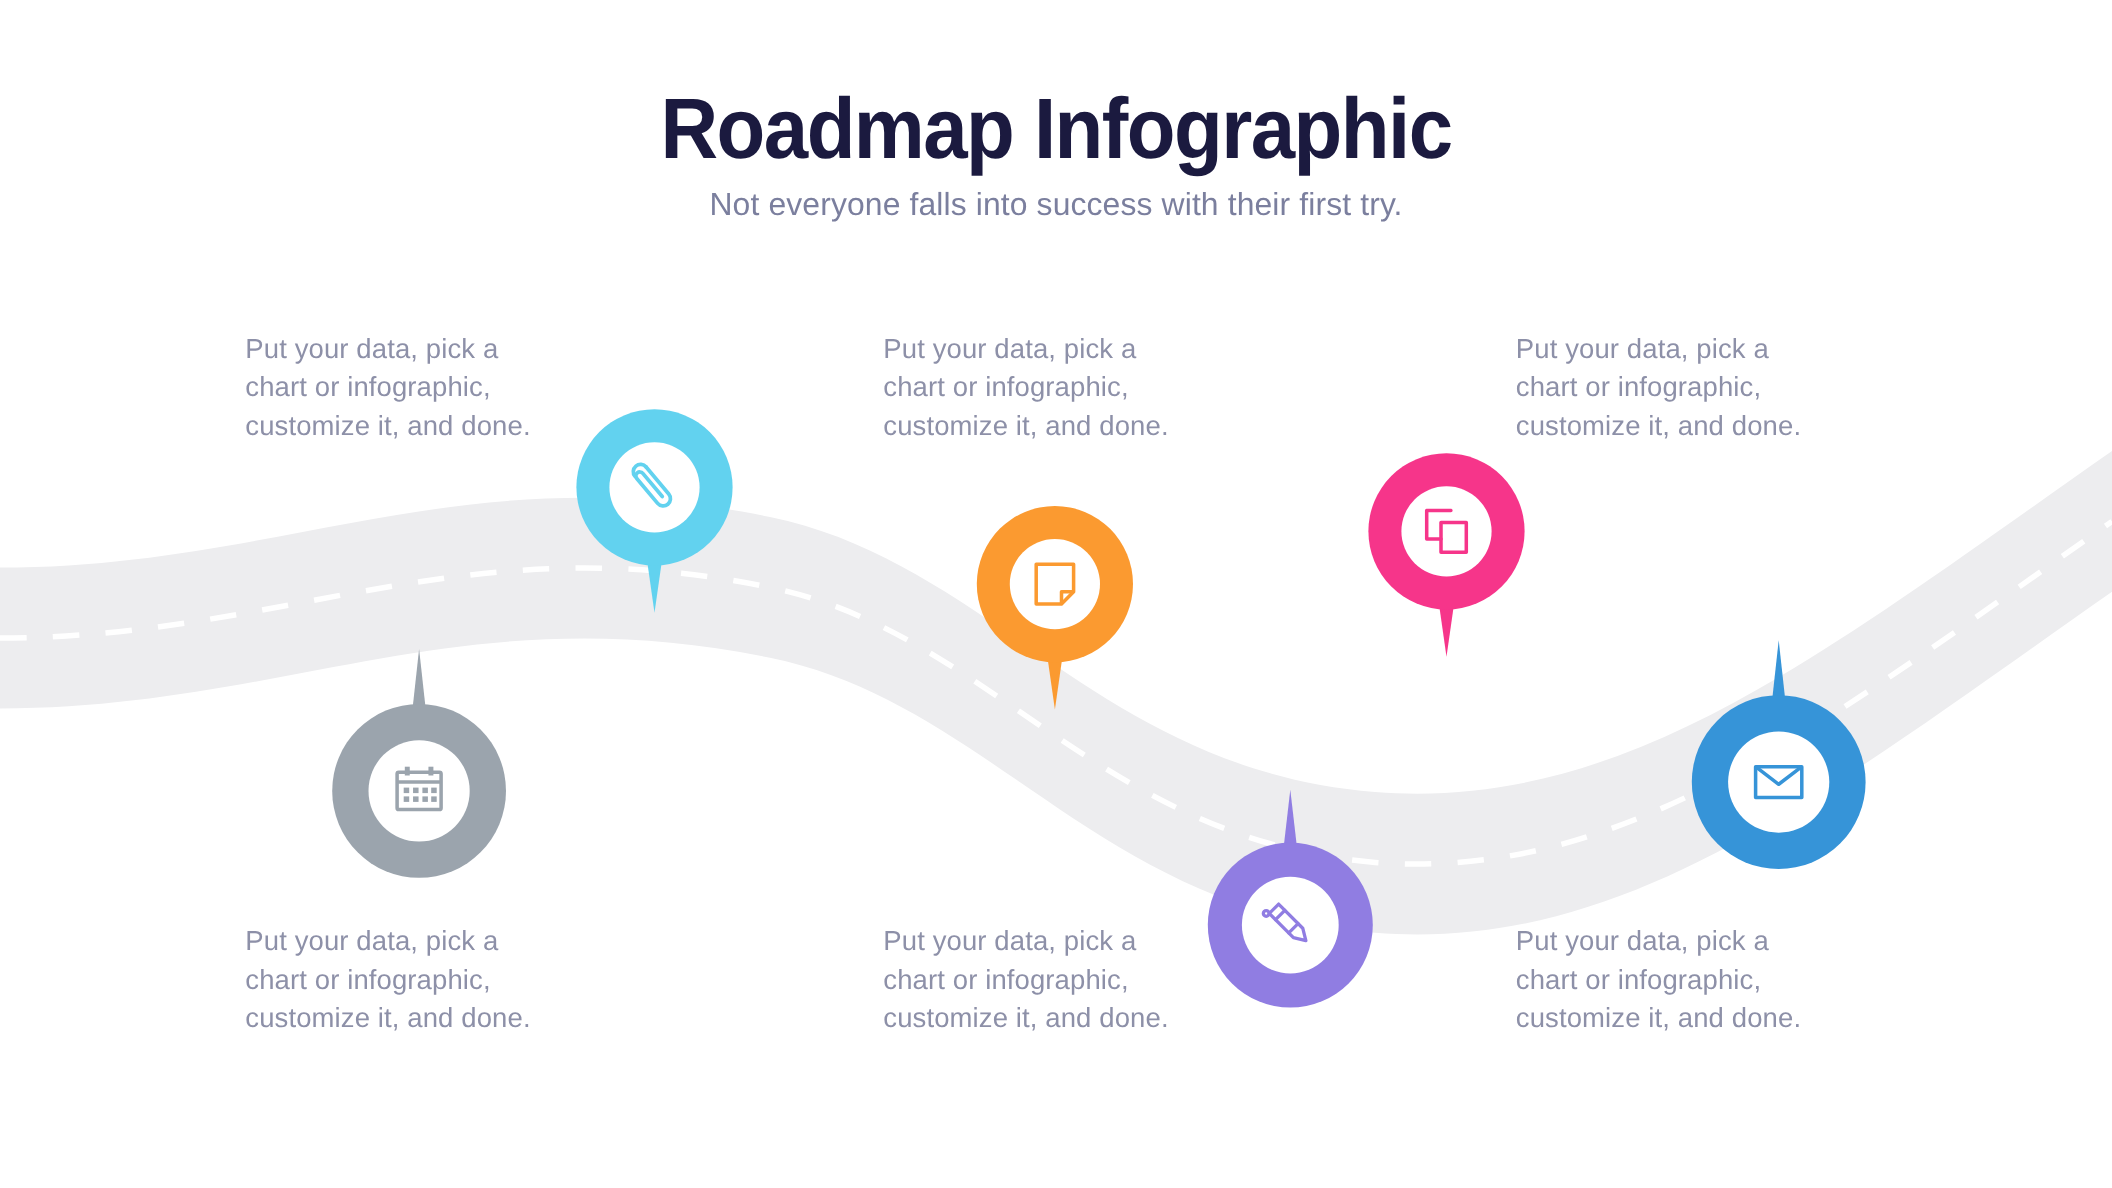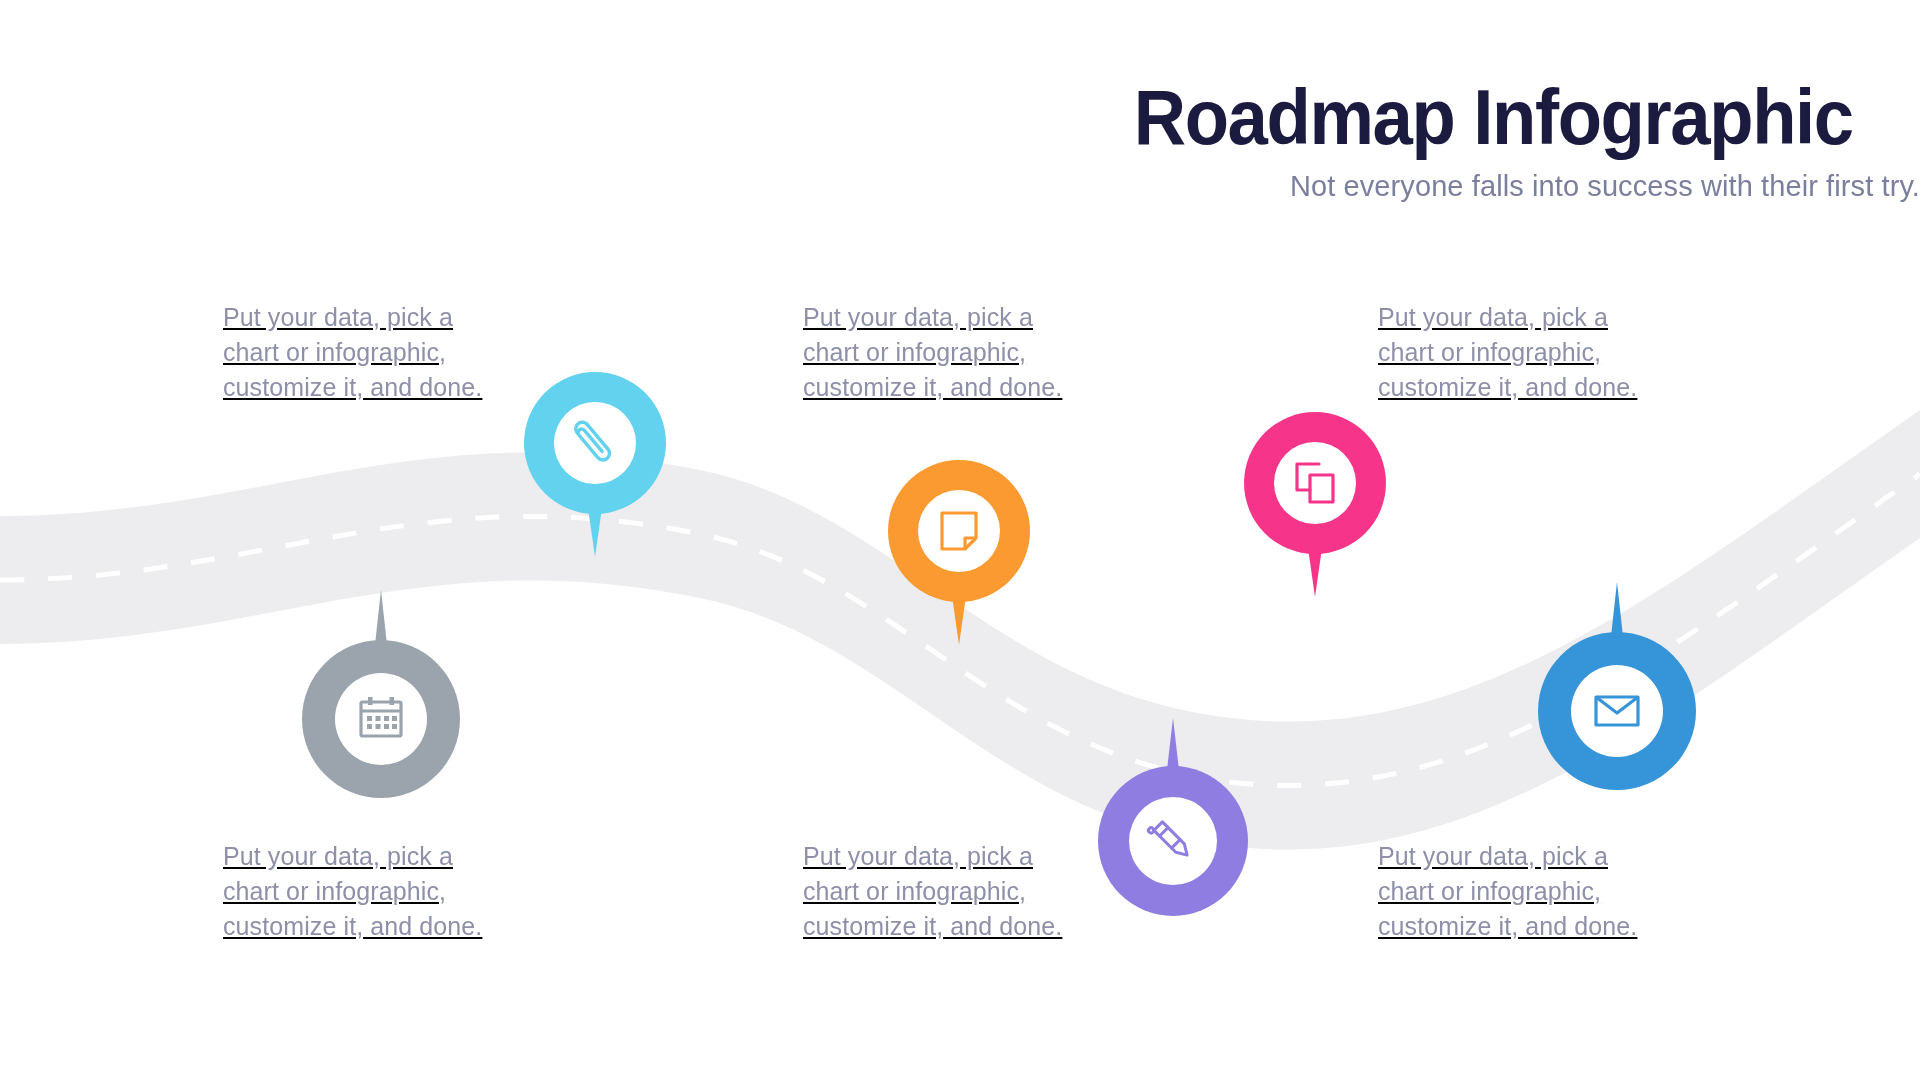--- a/index.html
+++ b/index.html
@@ -17,21 +17,21 @@
     height: 1080px;
     background: #ffffff;
   }
 
   
   .header {
     position: absolute;
     top: 78px;
     left: 0;
     width: 1920px;
-    text-align: right;
+    text-align: center;
   }
   .title {
     font-family: "Liberation Sans", sans-serif;
     font-size: 78px;
     font-weight: bold;
     letter-spacing: -1.5px;
     color: #1b1a3f;
     line-height: 1.0;
     transform: scaleX(0.93);
   }
@@ -51,21 +51,20 @@
     width: 1920px;
     height: 1080px;
     pointer-events: none;
   }
 
   
   .textblock {
     position: absolute;
     display: flex;
     align-items: center;
-    text-decoration: underline;
   }
   .accent-bar {
     width: 7px;
     flex: 0 0 7px;
     border-radius: 0px;
   }
   .tb-text {
     margin-left: 18px;
     font-family: "Liberation Sans", sans-serif;
     font-size: 25px;

